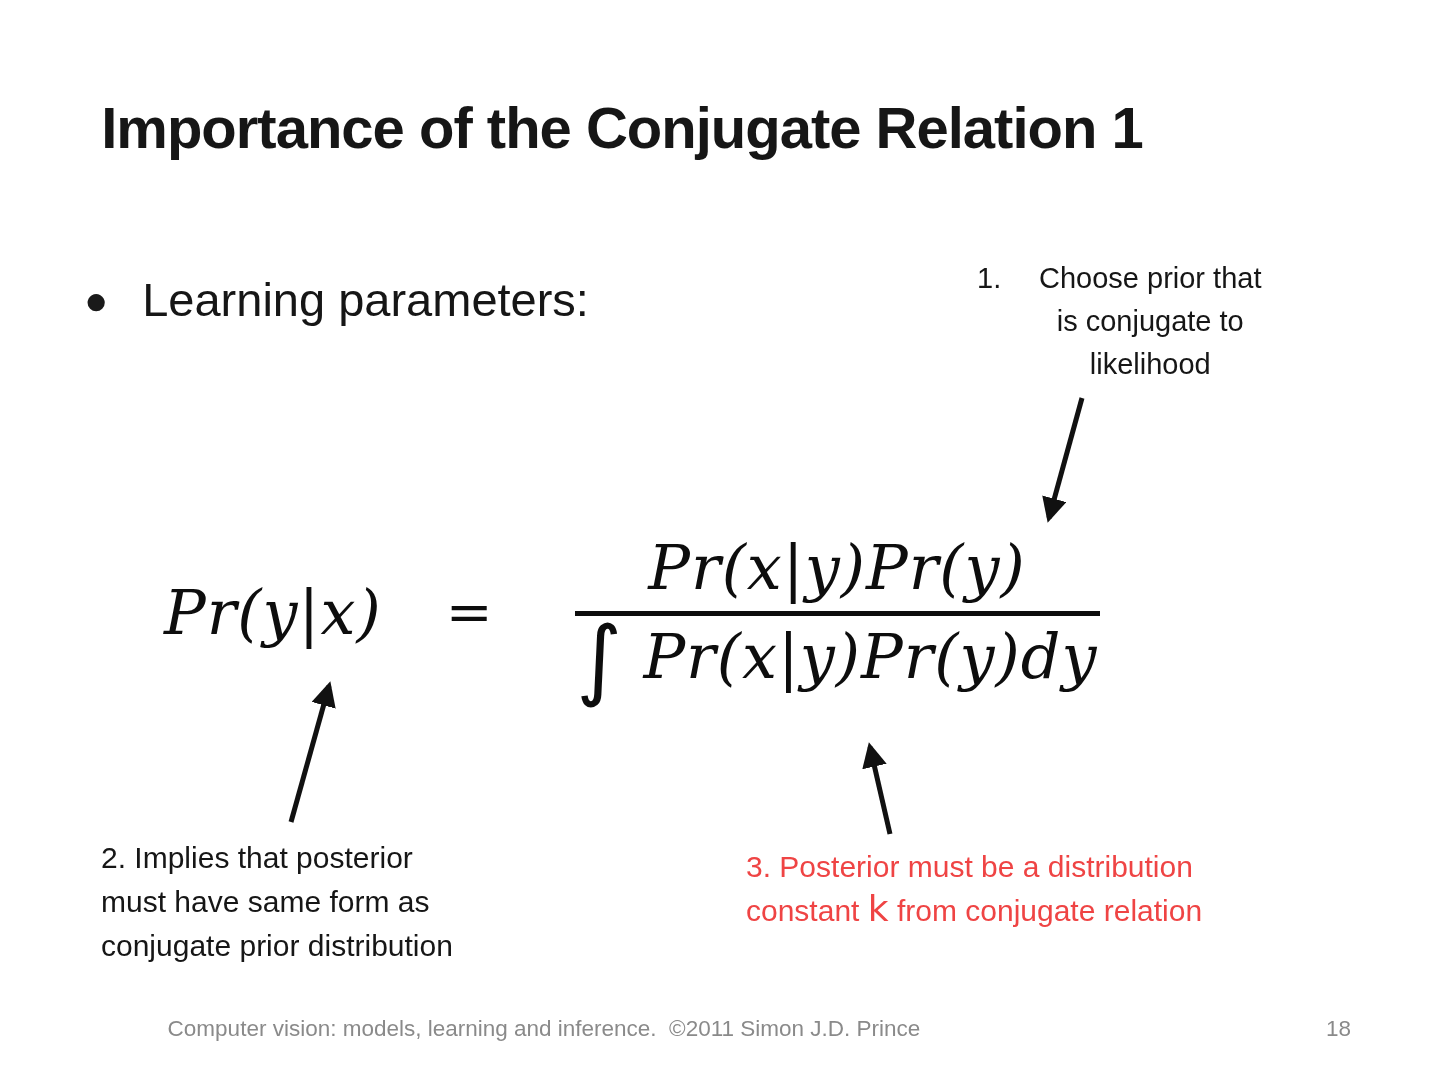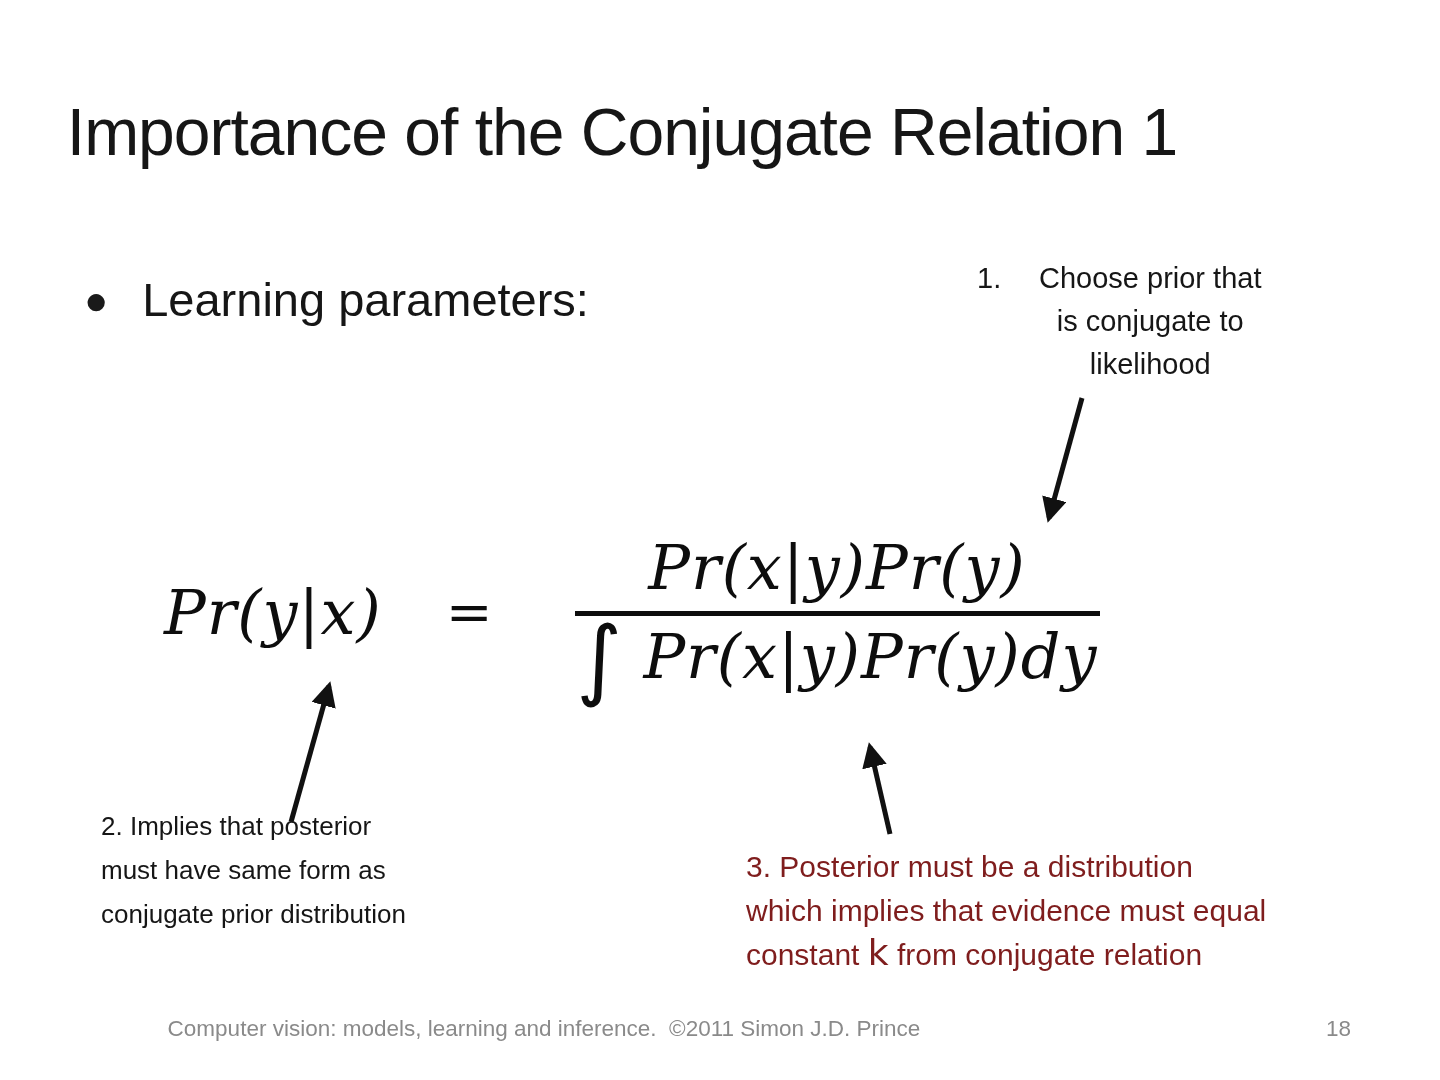--- a/index.html
+++ b/index.html
@@ -11,22 +11,22 @@
     font-family: "Liberation Sans", sans-serif;
     color: #1a1a1a;
     overflow: hidden;
   }
   .slide { position: absolute; inset: 0; }
 
   .title {
     position: absolute;
     top: 94px; left: 0; width: 1244px;
     text-align: center;
-    font-size: 66px;
-    font-weight: 400;
+    font-size: 58px;
+    font-weight: 700;
     letter-spacing: -1px;
     color: #161616;
   }
 
   .bullet-row {
     position: absolute;
     top: 270px; left: 84px;
     display: flex;
     align-items: flex-start;
   }
@@ -96,31 +96,31 @@
     position: relative;
     top: 2px;
     margin-right: 20px;
   }
   .differential { }
 
   .arrows { position: absolute; inset: 0; pointer-events: none; }
 
   .callout2 {
     position: absolute;
-    top: 804px; left: 101px;
-    font-size: 26px;
+    top: 836px; left: 101px;
+    font-size: 30px;
     line-height: 44px;
     color: #161616;
   }
   .callout3 {
     position: absolute;
     top: 845px; left: 746px;
     font-size: 30px;
     line-height: 44px;
-    color: #7f1d1d;
+    color: #ef4444;
   }
   .callout2 div, .callout3 div { white-space: nowrap; }
   .const-k {
     font-family: "DejaVu Sans", sans-serif;
     font-size: 36px;
     line-height: 0;
   }
 
   .footer {
     position: absolute;
@@ -186,20 +186,19 @@
   </svg>
 
   <div class="callout2">
     <div>2. Implies that posterior</div>
     <div>must have same form as</div>
     <div>conjugate prior distribution</div>
   </div>
 
   <div class="callout3">
     <div>3. Posterior must be a distribution</div>
-    <div>which implies that evidence must equal</div>
     <div><span>constant </span><span class="const-k">k</span><span> from conjugate relation</span></div>
   </div>
 
   <div class="footer">Computer vision: models, learning and inference.  ©2011 Simon J.D. Prince</div>
   <div class="page-number">18</div>
 
 </div>
 
 </body></html>

